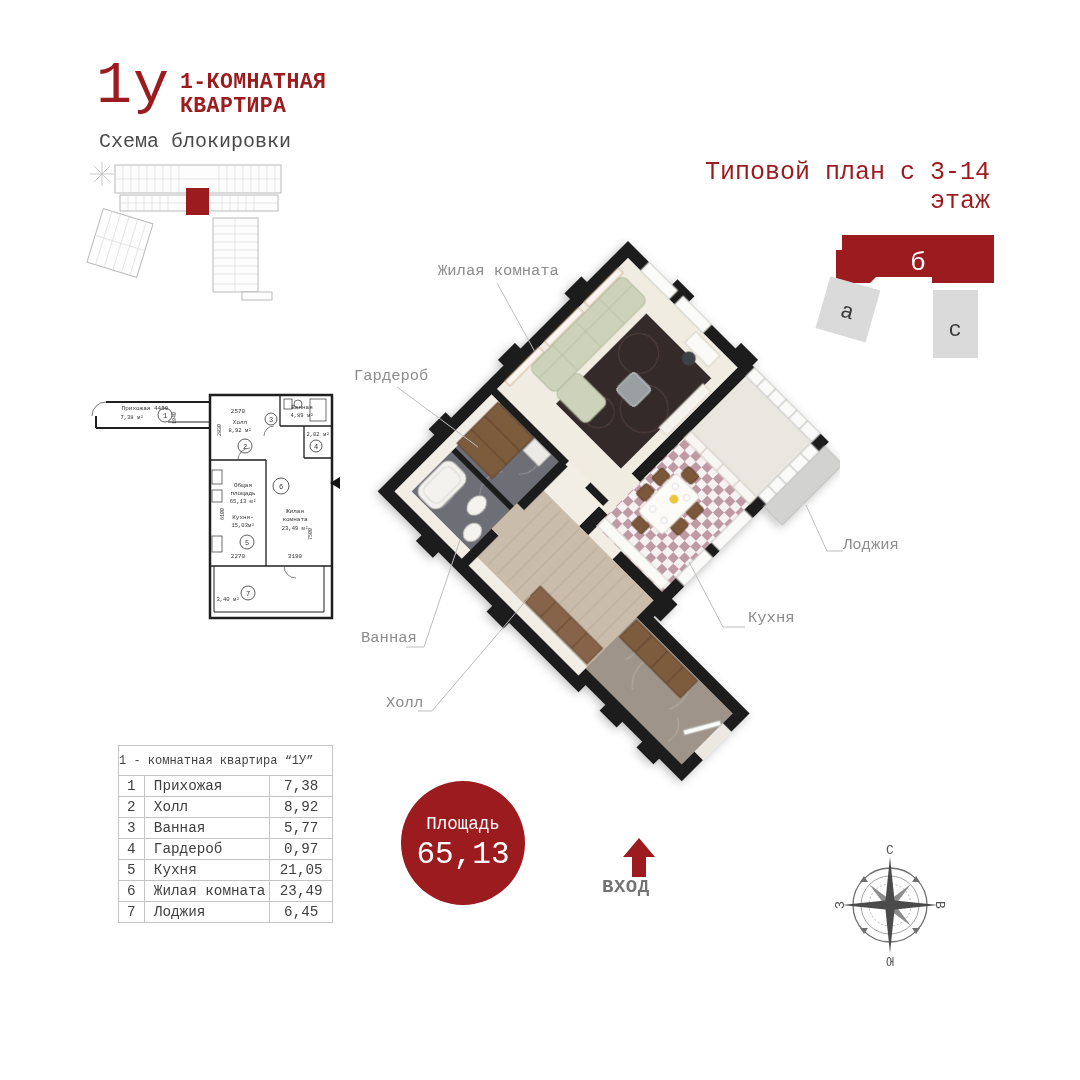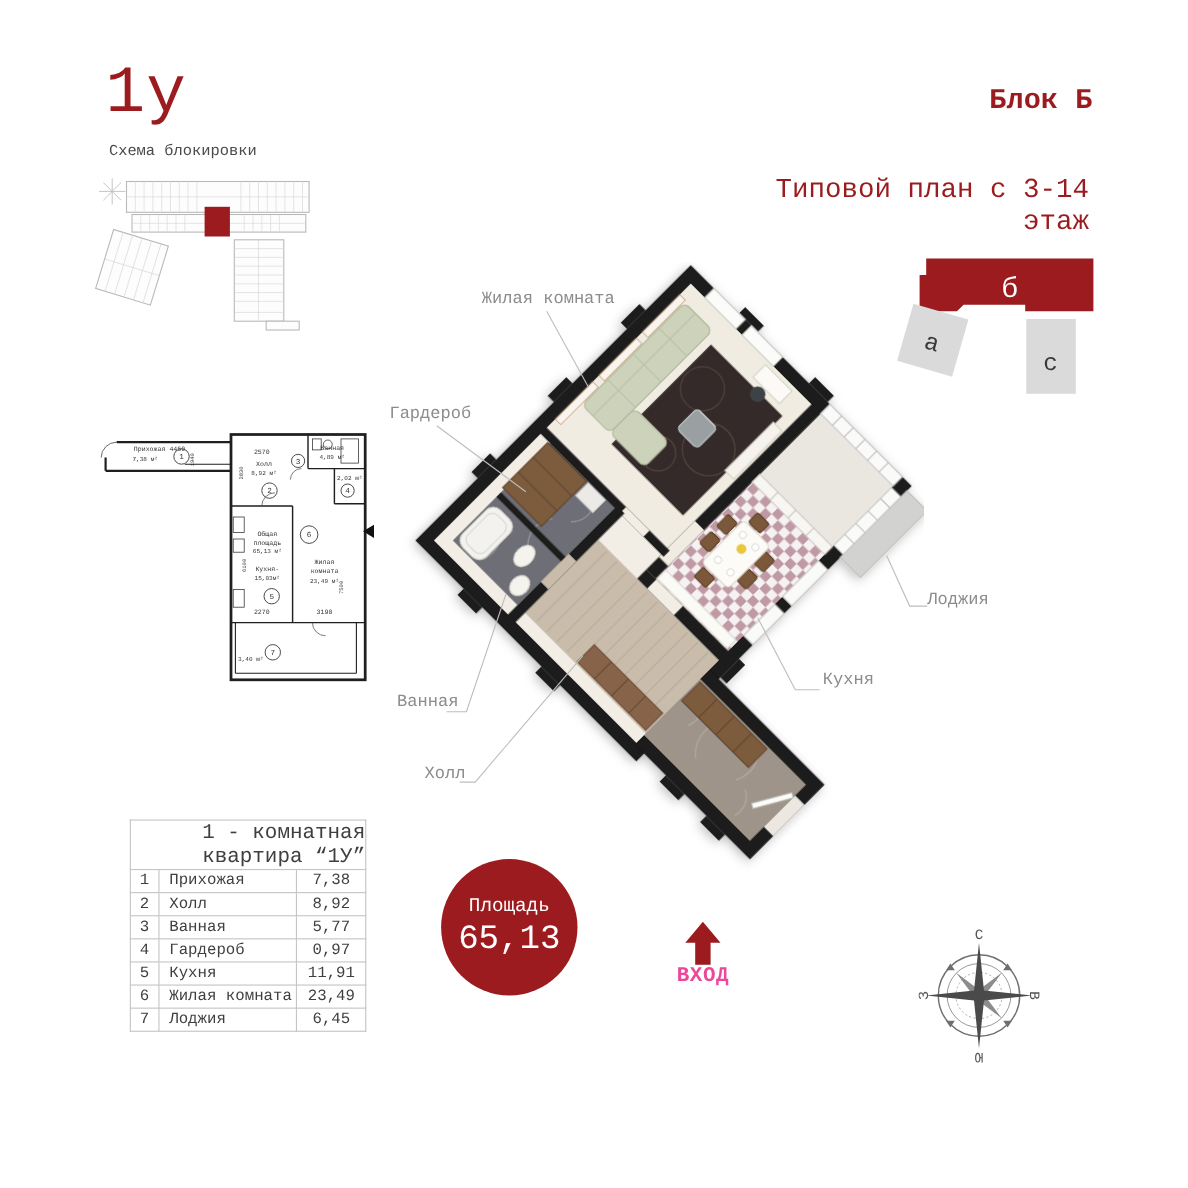--- a/index.html
+++ b/index.html
@@ -2,52 +2,55 @@
 <html><head>
 <meta charset="utf-8">
 <style>
   html,body{margin:0;padding:0;background:#fff;}
   #page{position:relative;width:1080px;height:1080px;background:#fff;overflow:hidden;
         font-family:Liberation Mono, monospace;}
   .abs{position:absolute;}
   
   .logo{left:96px;top:52px;font-size:60px;font-weight:500;color:#9b1b1e;letter-spacing:1px;}
   .type-lines{left:180px;top:70px;font-size:21.5px;font-weight:700;color:#9b1b1e;line-height:24px;letter-spacing:.4px;}
-  .scheme-label{left:99px;top:130px;font-size:14px;color:#4a4a4a;}
+  .scheme-label{left:99px;top:130px;font-size:20px;color:#4a4a4a;}
   .block-title{left:840px;top:76px;width:153px;text-align:right;font-size:26px;font-weight:700;color:#9b1b1e;}
   .subtitle{left:690px;top:158px;width:300px;text-align:right;font-size:25px;color:#9b1b1e;}
   
   .rlabel{font-size:15.5px;color:#8c8c8c;white-space:nowrap;z-index:4;}
   
   .badge{left:401px;top:781px;width:124px;height:124px;border-radius:50%;background:#9b1b1e;
          display:flex;flex-direction:column;align-items:center;justify-content:center;color:#fff;z-index:4;}
   .badge .b1{font-size:17.5px;}
   .badge .b2{font-size:31px;margin-top:3px;}
-  .vhod{left:602px;top:876px;width:74px;text-align:center;font-size:19px;font-weight:700;
-        color:#ec4899;letter-spacing:.5px;z-index:4;}
+  .vhod{left:602px;top:876px;width:74px;text-align:left;font-size:19px;font-weight:700;
+        color:#737373;letter-spacing:.5px;z-index:4;}
   
   .area-table{left:118px;top:745px;width:215px;border-collapse:collapse;z-index:4;
               font-size:14.3px;color:#3f3f3f;}
   .area-table td{border:1px solid #c4c4c4;height:20px;padding:0;}
   .area-table td.num{width:27px;text-align:center;}
   .area-table td.name{width:122px;text-align:left;padding-left:9px;margin-left:44px;}
   .area-table td.val{width:64px;text-align:center;}
-  .area-table td.ttl{height:29px;text-align:right;font-size:19px;margin-top:14px;}
+  .area-table td.ttl{height:29px;text-align:left;font-size:12px;margin-top:14px;}
   .area-table td.tot{height:22px;text-align:center;}
   svg{display:block;}
   .z1{z-index:1}.z3{z-index:3}
 </style>
 </head>
 <body>
 
 <div id="page">
 
   <div class="abs logo">1у</div>
+  <div class="abs type-lines">
+    <div>1-КОМНАТНАЯ</div>
+    <div>КВАРТИРА</div>
+  </div>
   <div class="abs scheme-label">Схема блокировки</div>
-  <div class="abs block-title">Блок Б</div>
   <div class="abs subtitle">Типовой план с 3-14 этаж</div>
 
   <svg class="abs z1" style="left:82px;top:155px" width="215" height="150" viewBox="0 0 215 150">
     <g stroke="#b9b9b9" fill="#fdfdfd" stroke-width="1">
       <rect x="33" y="10" width="166" height="28"></rect>
       <rect x="38" y="40" width="158" height="16"></rect>
       <g transform="rotate(17 38 88)">
         <rect x="12" y="60" width="52" height="56"></rect>
       </g>
       <rect x="131" y="63" width="45" height="74"></rect>
@@ -343,21 +346,21 @@
         <td class="val">5,77</td>
       </tr>
       <tr>
         <td class="num">4</td>
         <td class="name">Гардероб</td>
         <td class="val">0,97</td>
       </tr>
       <tr>
         <td class="num">5</td>
         <td class="name">Кухня</td>
-        <td class="val">11,91</td>
+        <td class="val">21,05</td>
       </tr>
       <tr>
         <td class="num">6</td>
         <td class="name">Жилая комната</td>
         <td class="val">23,49</td>
       </tr>
       <tr>
         <td class="num">7</td>
         <td class="name">Лоджия</td>
         <td class="val">6,45</td>

